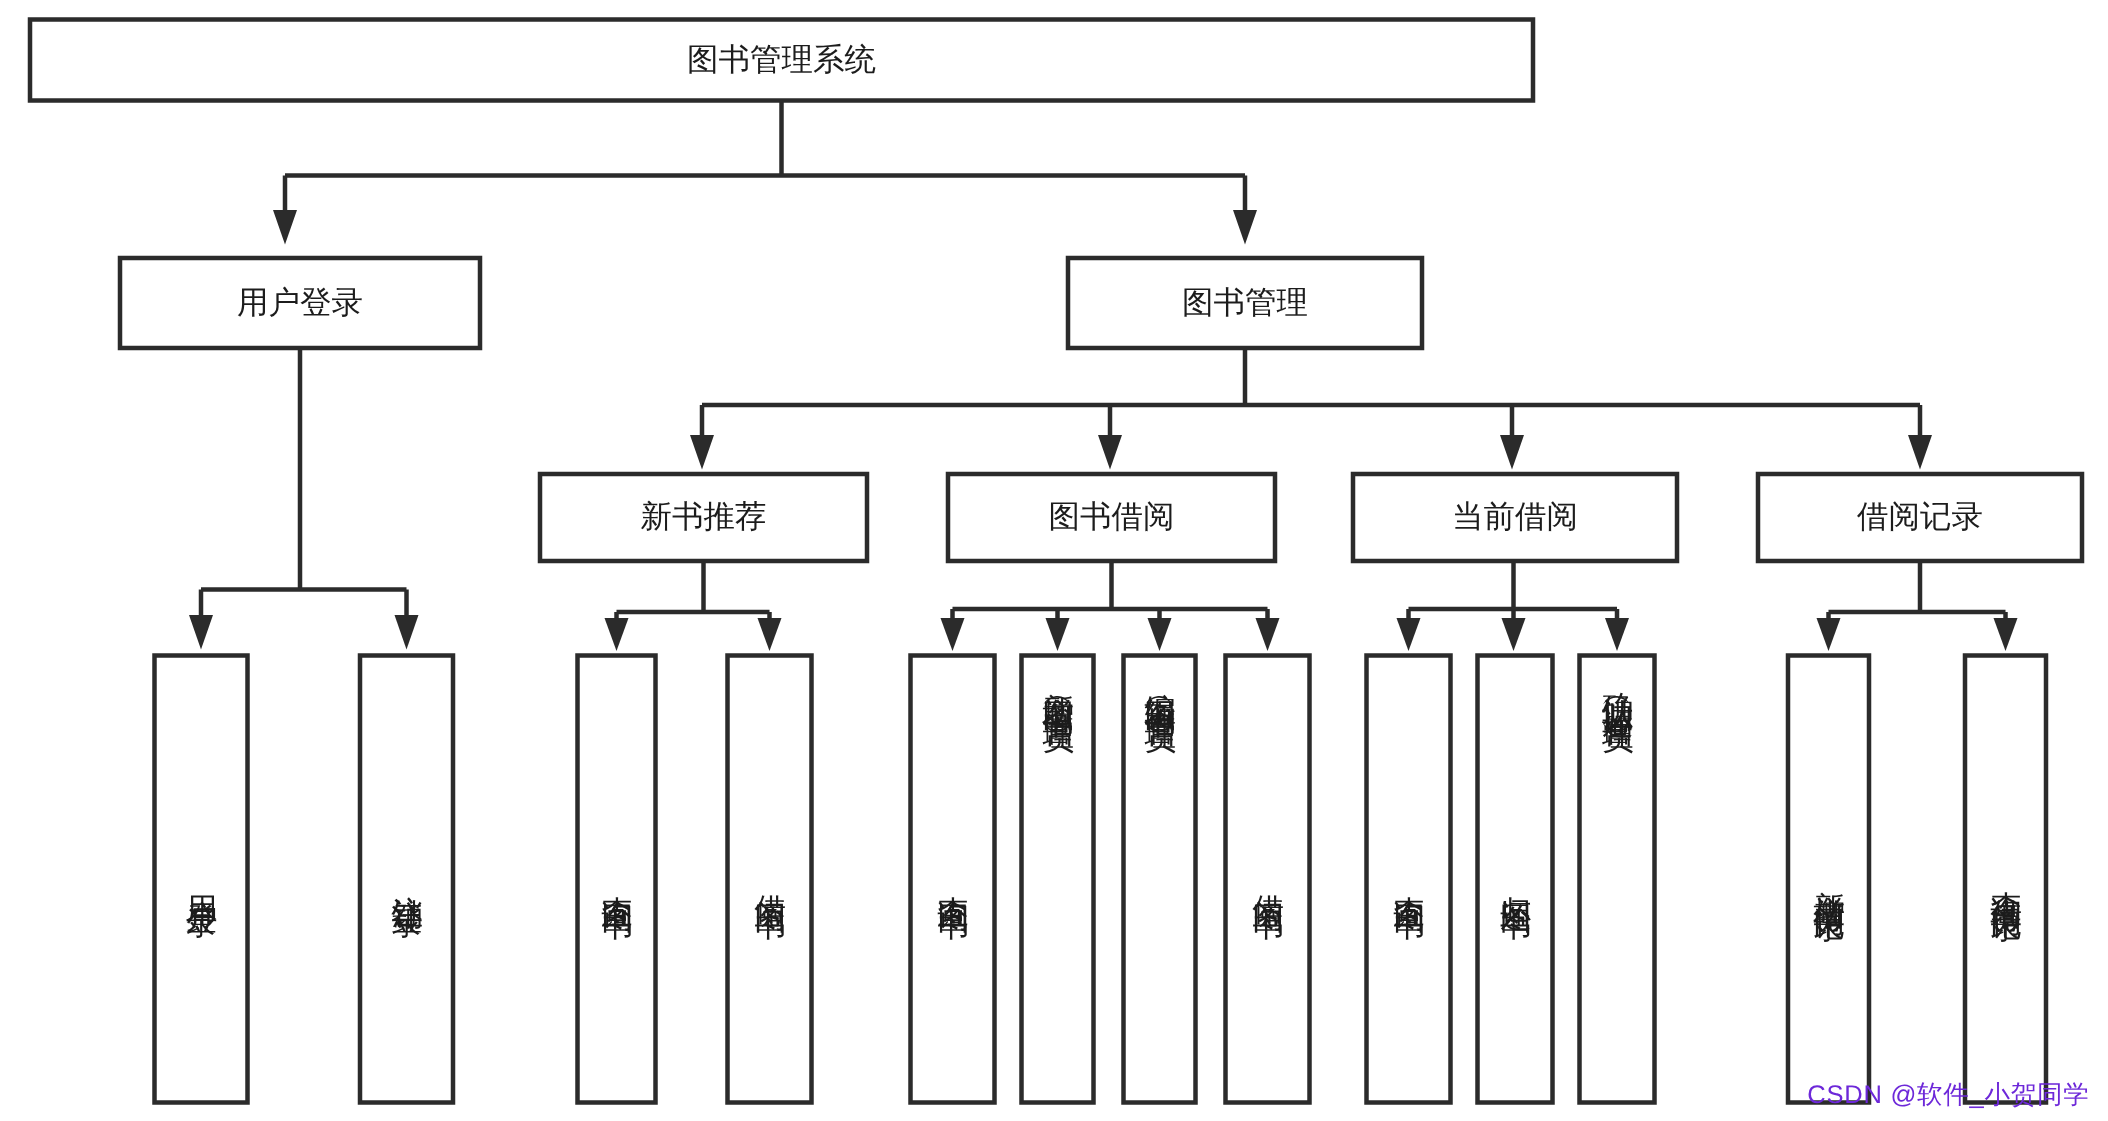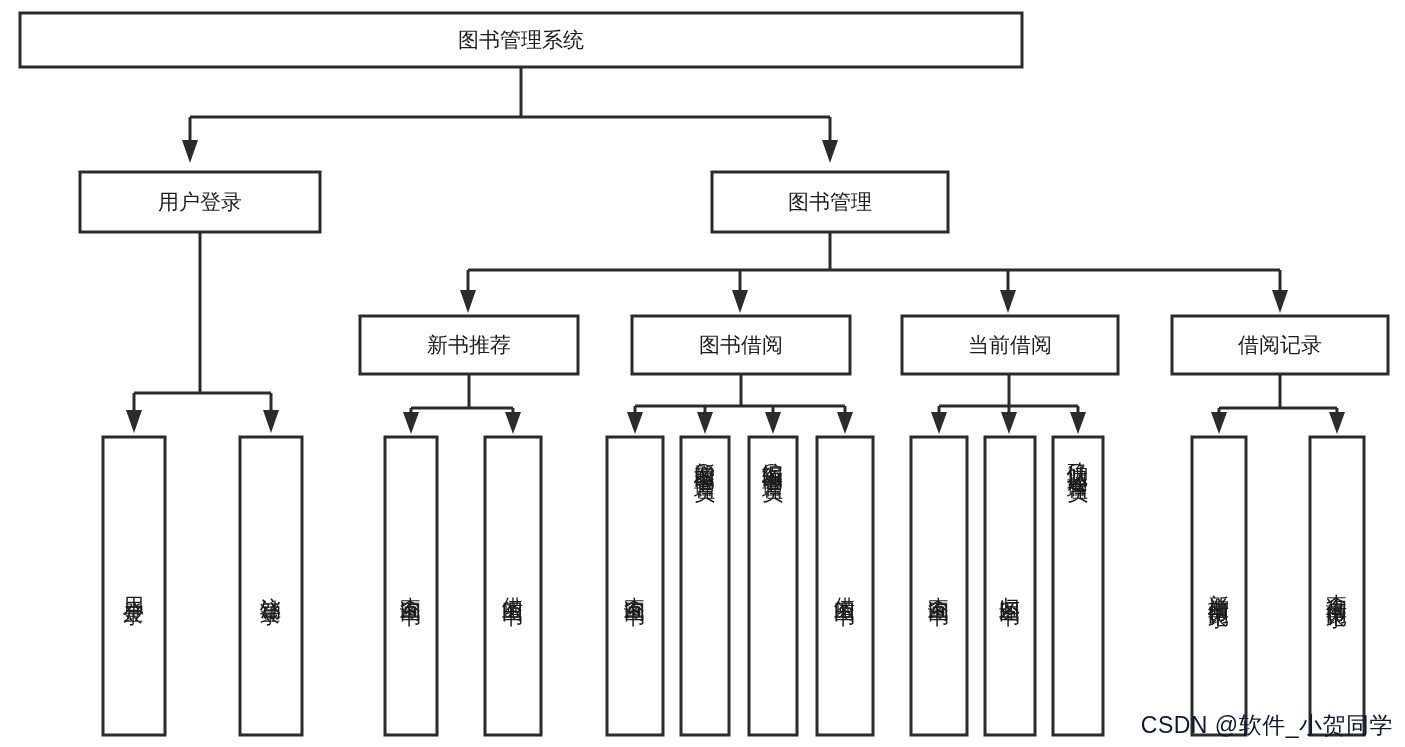--- a/index.html
+++ b/index.html
@@ -64,22 +64,22 @@
     display: flex;
     align-items: center;
     justify-content: center;
     pointer-events: none;
   }
   .watermark {
     position: absolute;
     right: 12px;
     bottom: 6px;
     font-family: "Liberation Sans", "DejaVu Sans", sans-serif;
-    font-size: 23px;
-    color: #0f172a;
+    font-size: 17px;
+    color: #6d28d9;
     letter-spacing: 0.5px;
     white-space: nowrap;
   }
 </style>
 </head>
 <body>
 
 <div id="diagram-root">
 
   <svg class="diagram" viewBox="0 0 1405 747">

